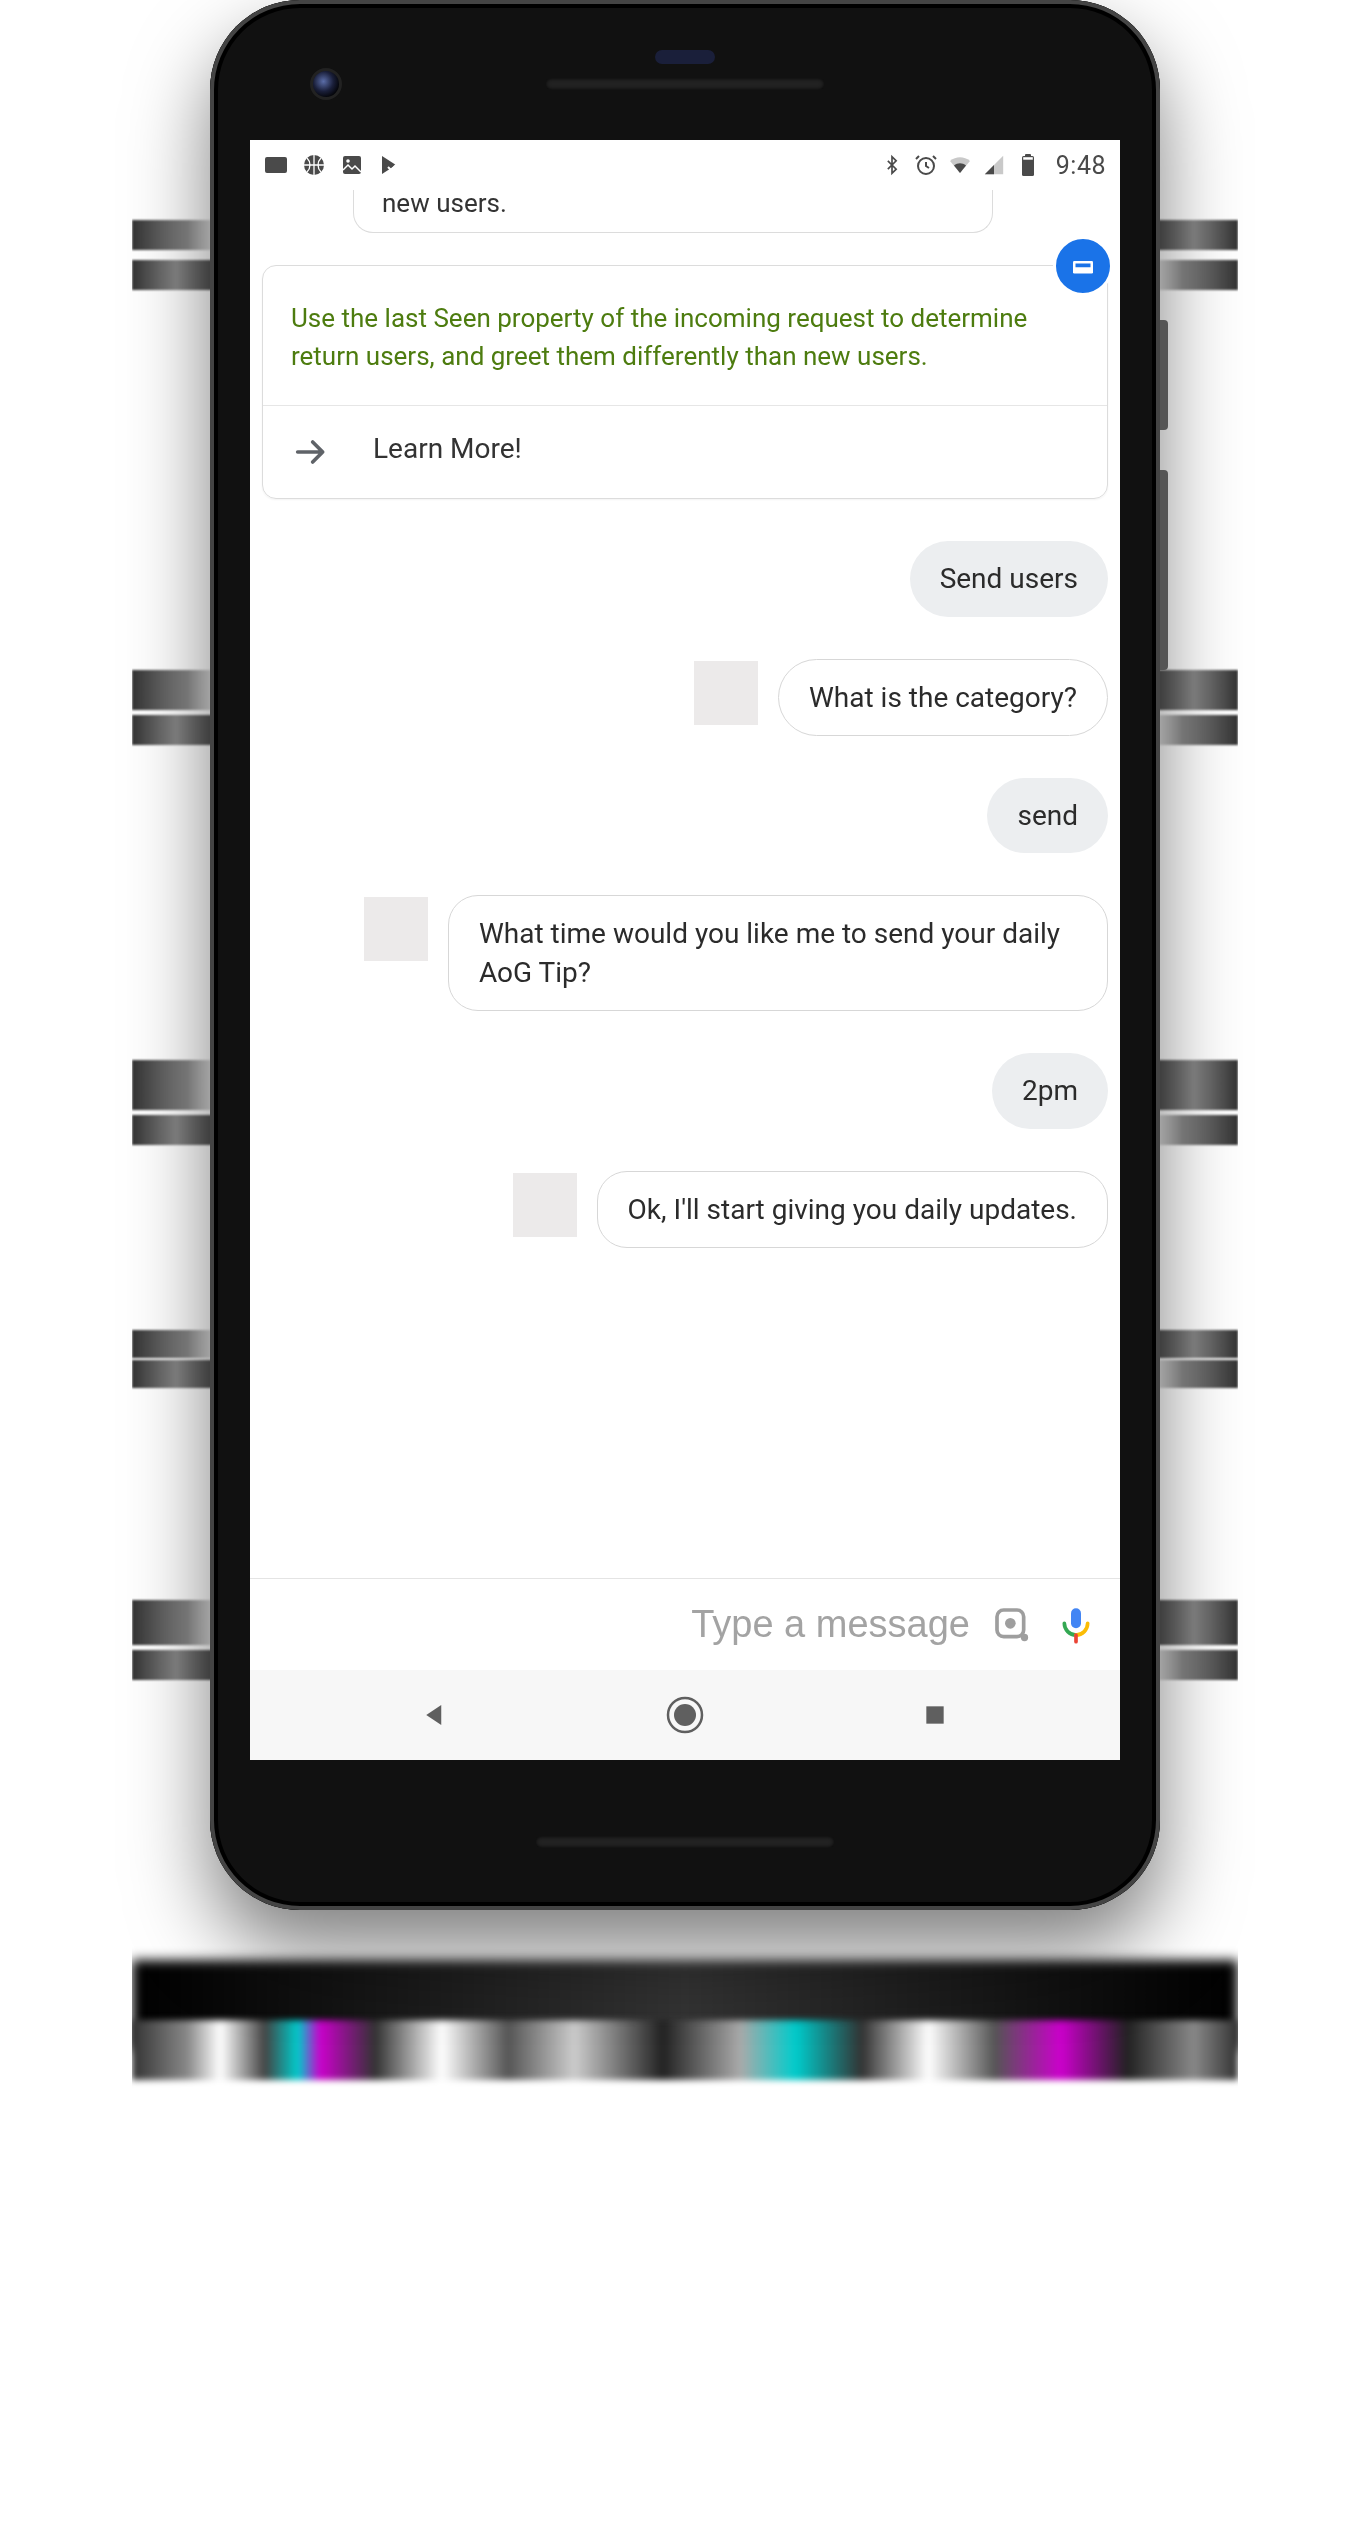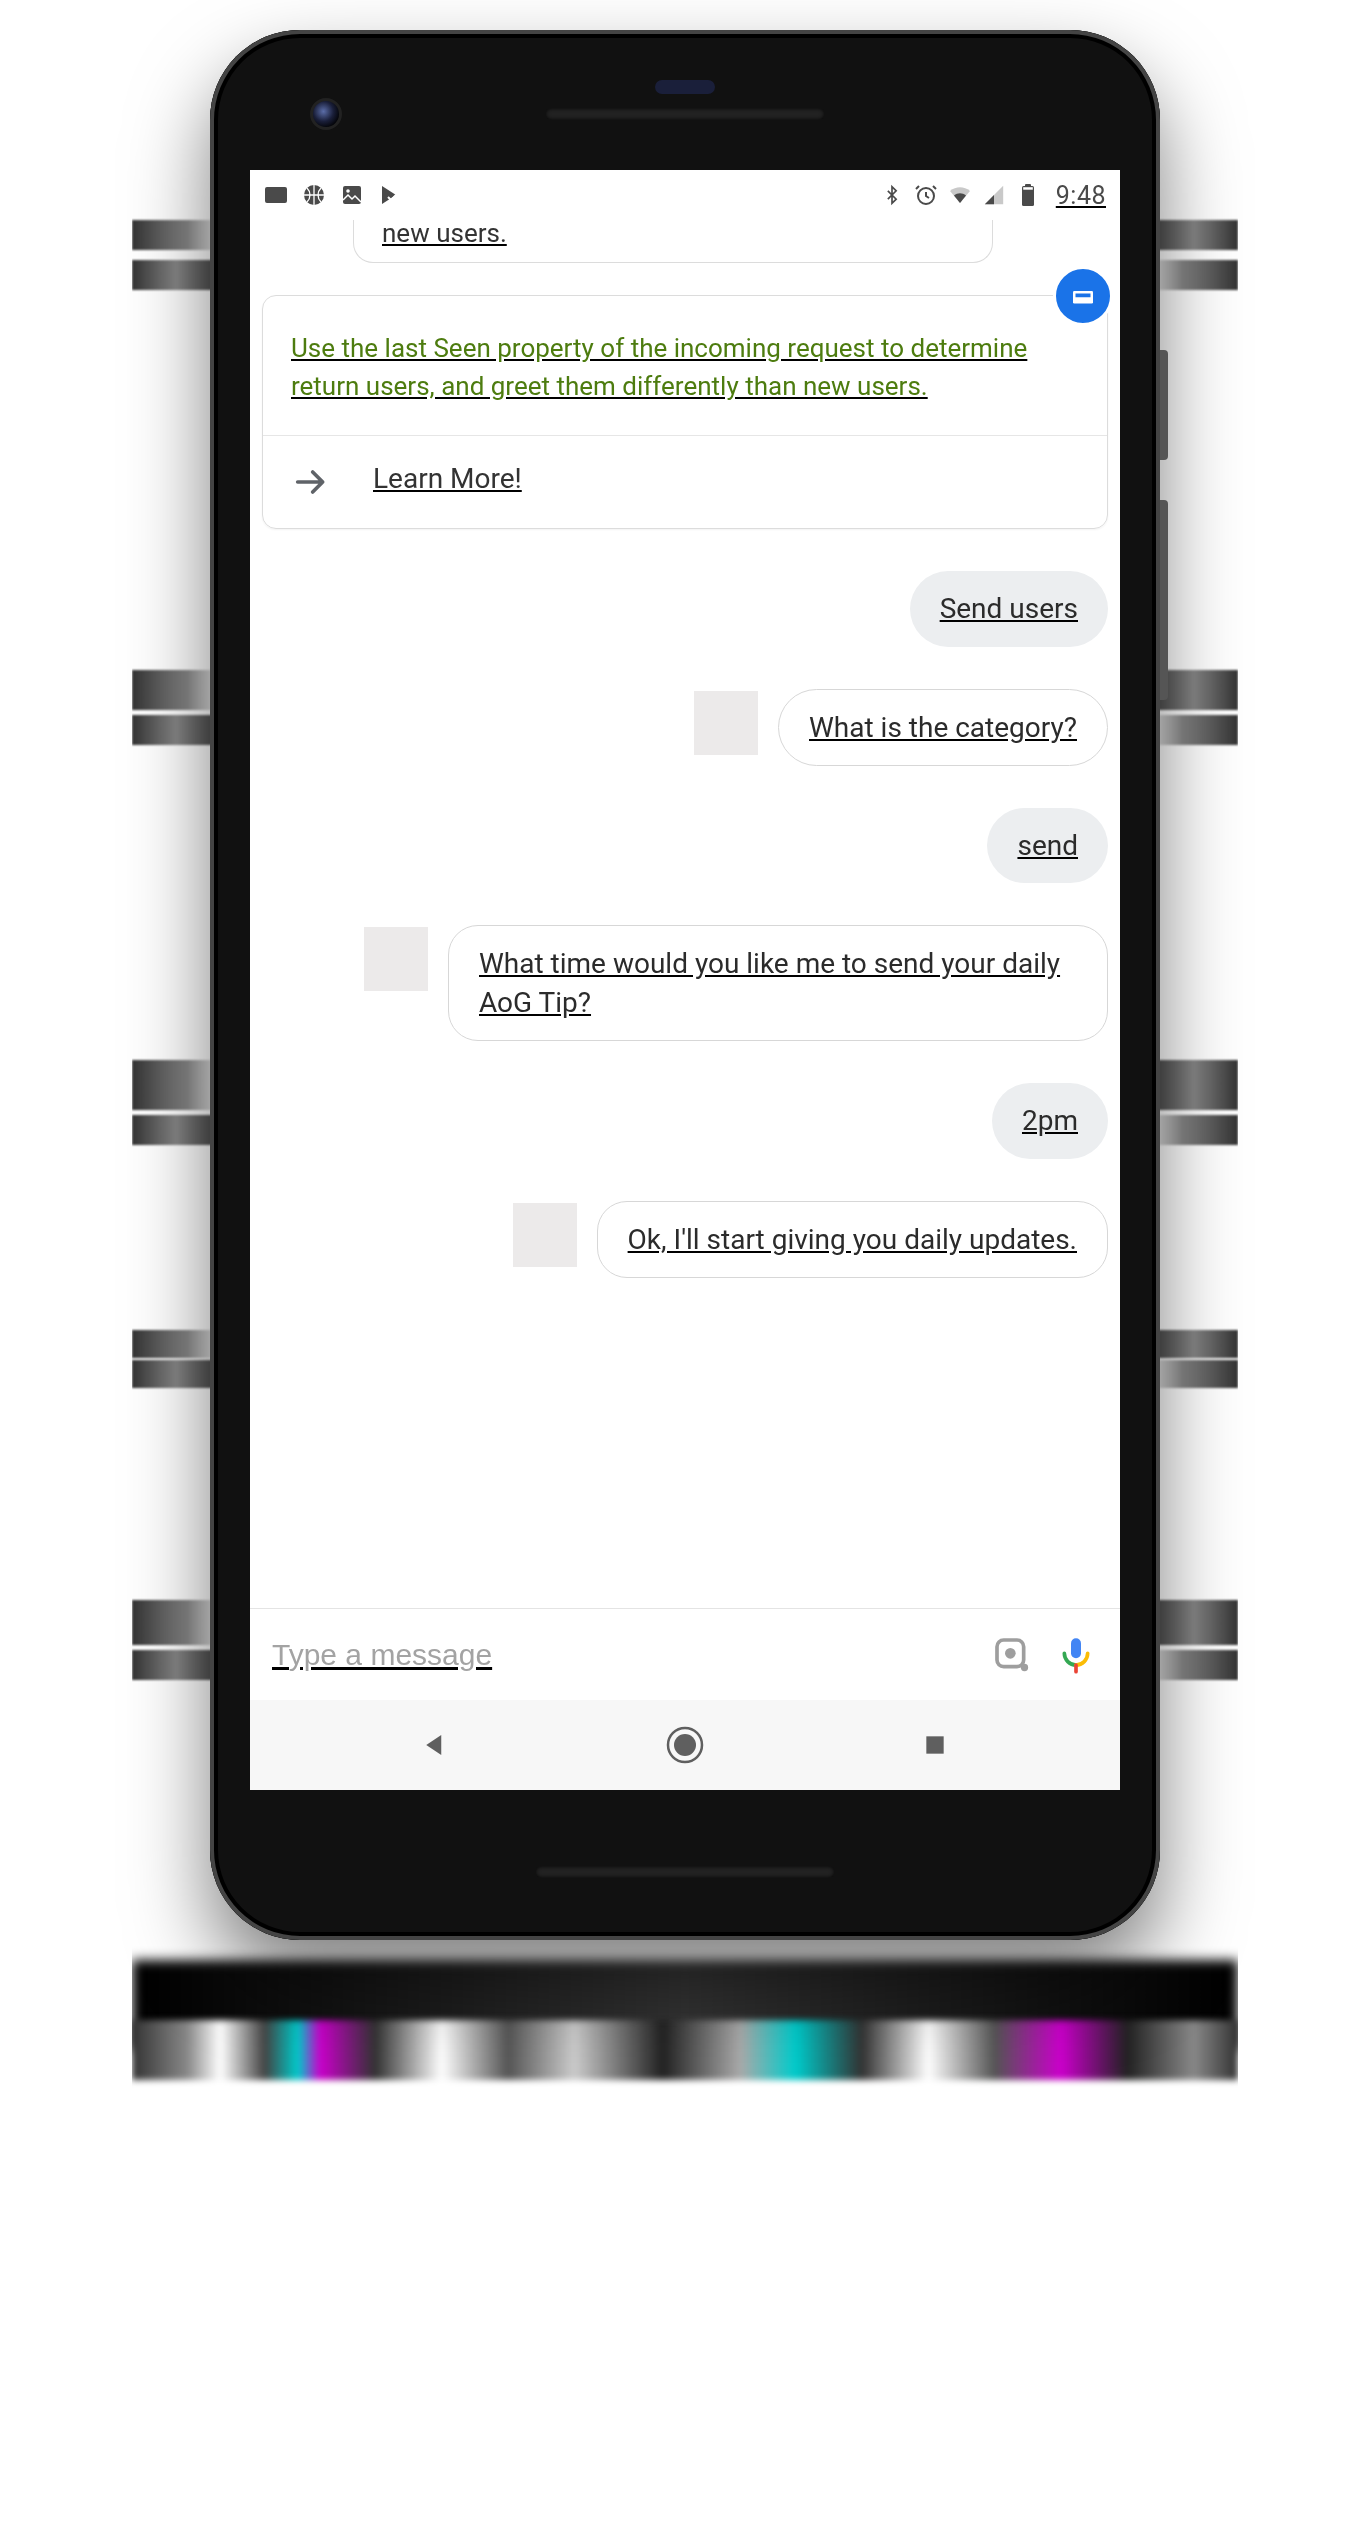--- a/index.html
+++ b/index.html
@@ -11,22 +11,20 @@
     align-items: flex-start;
     min-height: 2534px;
   }
   .stage {
     width: 1106px;
     height: 2534px;
     position: relative;
     display: flex;
     justify-content: center;
     align-items: flex-start;
-    padding-top: 30px;
-    text-decoration: underline;
   }
   
   .phone {
     width: 950px;
     height: 1910px;
     background: #111;
     border-radius: 90px;
     position: relative;
     box-shadow:
       0 40px 80px rgba(0,0,0,0.5),
@@ -209,23 +207,24 @@
     height: 92px;
     display: flex;
     align-items: center;
     padding: 0 22px;
     gap: 20px;
   }
   .msg-input {
     flex: 1;
     border: none;
     outline: none;
-    font-size: 30px;
+    font-size: 38px;
     color: #333;
     background: transparent;
+    text-align: right;
   }
   .msg-input::placeholder { color: #a3a3a3; }
   .input-icon { width: 44px; height: 44px; display:flex; align-items:center; justify-content:center; }
 
   
   .nav-bar {
     height: 90px;
     background: #f7f7f7;
     display: flex;
     align-items: center;

